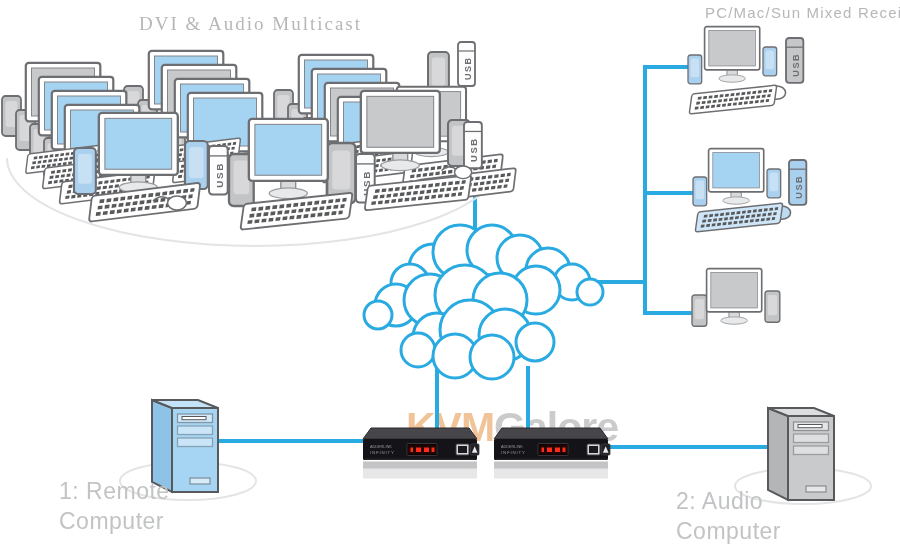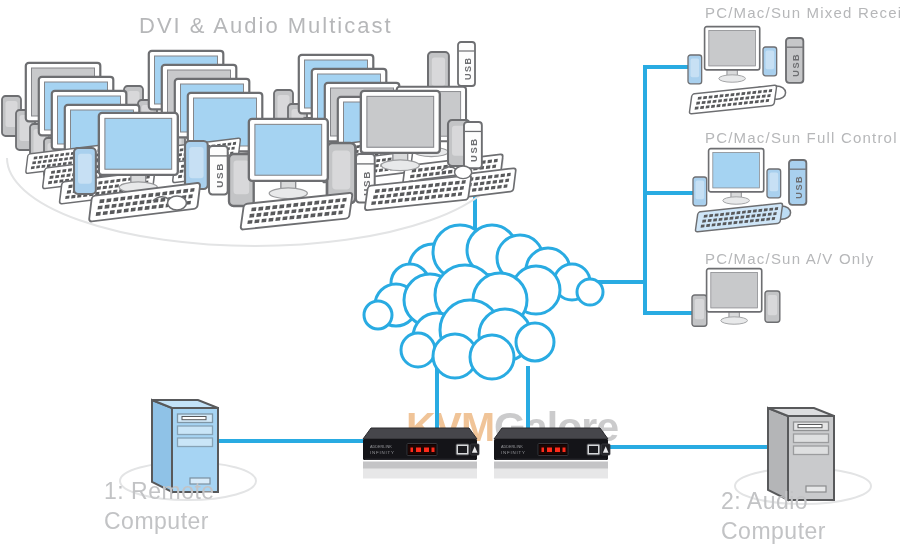--- a/index.html
+++ b/index.html
@@ -1,22 +1,22 @@
 <!DOCTYPE html>
 <html><head>
 <meta charset="utf-8">
 <style>
   html,body{margin:0;padding:0;background:#fff;}
   #stage{position:relative;width:900px;height:545px;overflow:hidden;background:#fff;
          font-family:"Liberation Sans", sans-serif;}
   svg{position:absolute;left:0;top:0;z-index:2;}
   .lbl{position:absolute;color:#b6b7b9;letter-spacing:1.2px;white-space:nowrap;z-index:3;}
-  .title{font-size:22px;letter-spacing:2px;}
+  .title{font-size:19px;letter-spacing:2px;font-family:Liberation Serif, serif;}
   .rcv{font-size:15px;}
-  .tower-lbl{font-size:23px;color:#c2c3c5;letter-spacing:0.5px;margin-left:45px;}
+  .tower-lbl{font-size:23px;color:#c2c3c5;letter-spacing:0.5px;}
   .watermark{position:absolute;left:406px;top:404px;z-index:1;font-size:41px;font-weight:bold;letter-spacing:-1px;}
   .wm1{color:rgba(228,148,68,0.55);text-align:center;}
   .wm2{color:rgba(160,160,162,0.55);}
   
   .scr-b{--scr:#a5d3f2;} .scr-g{--scr:#c8c9cb;}
   .bx-b{--bx:#a9d0ee;} .bx-g{--bx:#c3c4c6;}
   .ub-g{--ub:#c6c7c9;} .ub-b{--ub:#a9d0ee;}
   .kb-b{--kb:#cfe6f8;} .ms-b{--ms:#bcdcf4;}
   .tw-b{--tf:#a6d4f3;--ts:#8fc2e7;--tt:#c4e3f8;}
   .tw-g{--tf:#c9cacc;--ts:#b4b5b7;--tt:#dcdddf;}
@@ -243,19 +243,17 @@
     </g>
     <g transform="translate(494,426)">
       <use href="#alif"></use>
       <text x="7" y="22" font-size="3.8" class="brand">ADDERLINK</text>
       <text x="7" y="27.5" font-size="4.4" letter-spacing="0.8" class="brand">INFINITY</text>
     </g>
   </svg>
 
   <div class="lbl title" style="left:139px;top:13px;">DVI &amp; Audio Multicast</div>
   <div class="lbl rcv" style="left:705px;top:4px;">PC/Mac/Sun Mixed Receiver</div>
-  <div class="lbl rcv" style="left:705px;top:129px;">PC/Mac/Sun Full Control</div>
-  <div class="lbl rcv" style="left:705px;top:250px;">PC/Mac/Sun A/V Only</div>
   <div class="lbl tower-lbl" style="left:59px;top:478px;">1: Remote</div>
   <div class="lbl tower-lbl" style="left:59px;top:508px;">Computer</div>
   <div class="lbl tower-lbl" style="left:676px;top:488px;">2: Audio</div>
   <div class="lbl tower-lbl" style="left:676px;top:518px;">Computer</div>
 </div>
 
 </body></html>

